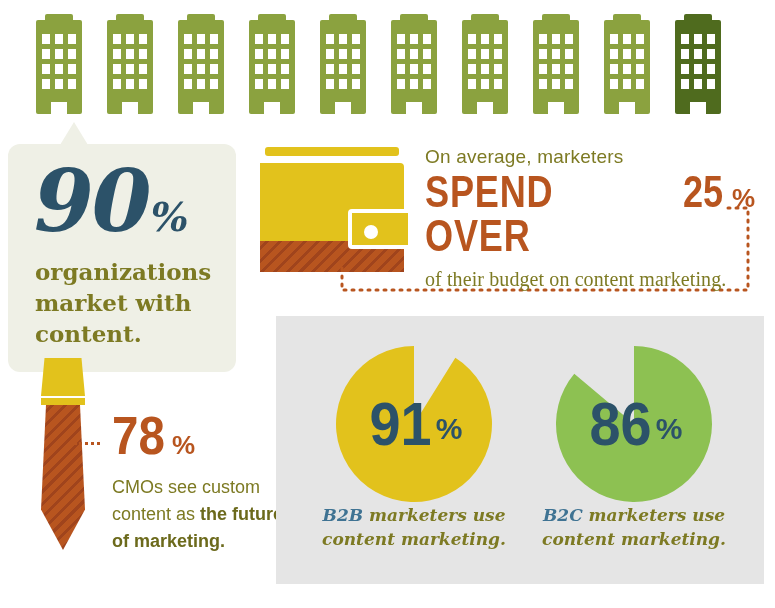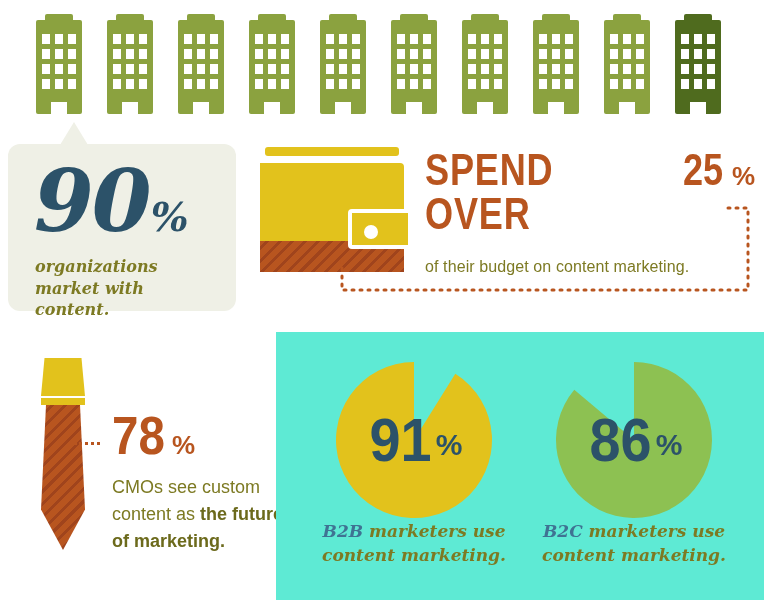--- a/index.html
+++ b/index.html
@@ -70,21 +70,21 @@
     height: 12px;
     background: #ffffff;
   }
 
   
   #stat-organizations {
     position: absolute;
     left: 8px;
     top: 144px;
     width: 228px;
-    height: 167px;
+    height: 228px;
     background: #eff0e6;
     border-radius: 12px;
   }
   #bubble-pointer {
     position: absolute;
     left: 52px;
     top: -22px;
     width: 0;
     height: 0;
     border-left: 14px solid transparent;
@@ -116,23 +116,22 @@
     font-style: italic;
     font-weight: bold;
     margin-left: 1px;
   }
   #org-caption {
     position: absolute;
     left: 27px;
     top: 112px;
     width: 185px;
     font-family: "DejaVu Serif", serif;
-    font-style: italic;
-    font-weight: bold;
-    font-size: 16px;
+    font-weight: bold;
+    font-size: 23px;
     line-height: 1.35;
     color: #7d7a23;
   }
 
   
   #wallet-icon {
     position: absolute;
     left: 260px;
     top: 147px;
     width: 152px;
@@ -225,24 +224,24 @@
     line-height: 1;
   }
   #spend-headline-pct {
     font-size: 26px;
     line-height: 1;
     font-family: "Liberation Sans", sans-serif;
     font-weight: bold;
     color: #b8551f;
   }
   #spend-line3 {
-    font-family: Liberation Sans, sans-serif;
-    font-size: 16px;
+    font-family: Liberation Serif, serif;
+    font-size: 20px;
     color: #7d7a23;
-    margin-top: 22px;
+    margin-top: 10px;
     letter-spacing: 0.1px;
   }
 
   
   #spend-connector {
     position: absolute;
     left: 330px;
     top: 198px;
     width: 425px;
     height: 102px;
@@ -335,24 +334,24 @@
   }
   #cmo-caption b {
     color: #6c6a1c;
     font-weight: bold;
   }
 
   
   #pie-panel {
     position: absolute;
     left: 276px;
-    top: 332px;
+    top: 316px;
     width: 488px;
     height: 268px;
-    background: #5eead4;
+    background: #e5e5e5;
   }
   .pie-block {
     position: absolute;
     top: 28px;
     width: 200px;
     text-align: center;
   }
   #pie-block-b2b { left: 38px; }
   #pie-block-b2c { left: 258px; }
 
@@ -628,20 +627,21 @@
   <div id="wallet-clasp">
     <div id="wallet-clasp-dot"></div>
   </div>
 </div>
 
 <svg id="spend-connector" viewBox="0 0 425 102">
   <path d="M 398 10 L 418 10 L 418 92 L 12 92 L 12 58" fill="none" stroke="#b8551f" stroke-width="3" stroke-dasharray="2 6" stroke-linecap="round"></path>
 </svg>
 
 <div id="stat-spend">
+  <div id="spend-line1">On average, marketers</div>
   <div id="spend-headline">
     <span id="spend-headline-text" class="condensed-head">SPEND OVER</span>
     <span id="spend-headline-value" class="condensed-head">25</span>
     <span id="spend-headline-pct">%</span>
   </div>
   <div id="spend-line3">of their budget on content marketing.</div>
 </div>
 
 <div id="necktie-icon">
   <div id="tie-knot"></div>

